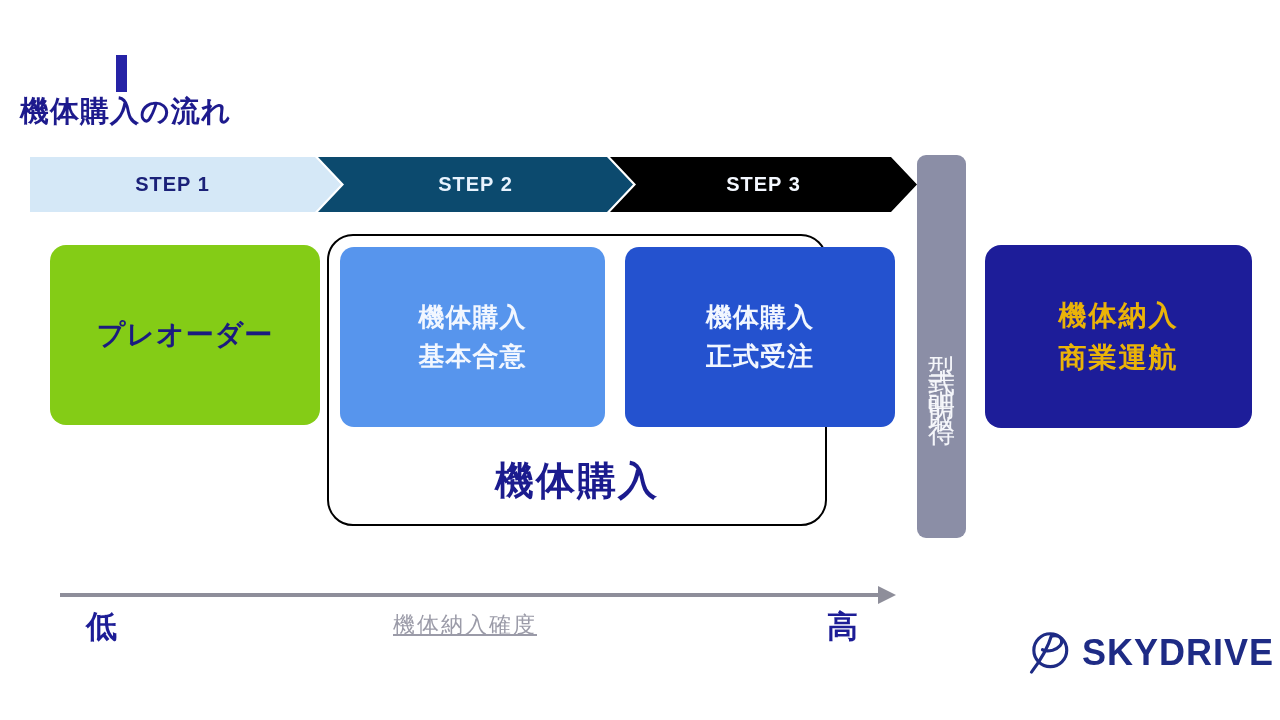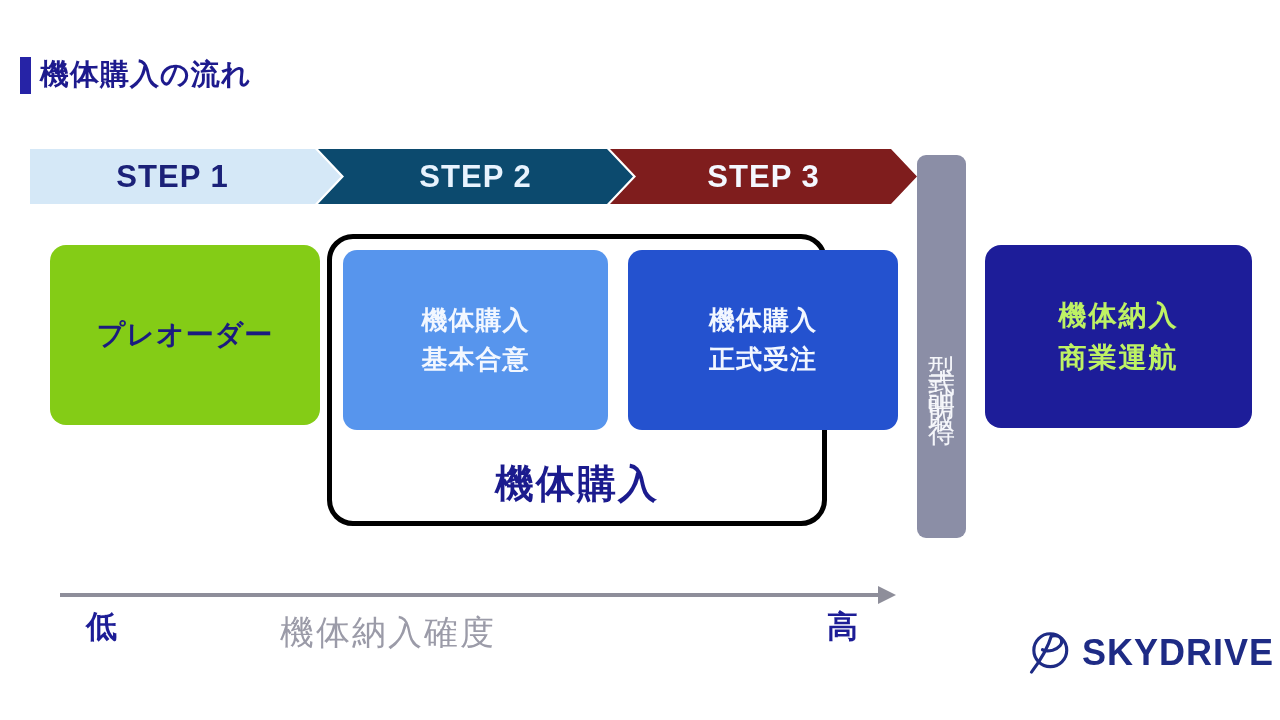--- a/index.html
+++ b/index.html
@@ -1,61 +1,61 @@
 <!DOCTYPE html>
 <html><head>
 <meta charset="utf-8">
 <style>
   html,body{margin:0;padding:0;background:#ffffff;}
   .canvas{
     position:relative;width:1280px;height:720px;background:#ffffff;overflow:hidden;
     font-family:"Liberation Sans","DejaVu Sans",sans-serif;
   }
   
-  .title-wrap{position:absolute;left:20px;top:55px;display:flex;align-items:center;}
+  .title-wrap{position:absolute;left:20px;top:55px;display:flex;align-items:center;flex-direction:column;}
   .title-accent{width:11px;height:37px;background:#2623a6;margin-right:9px;}
   .page-title{font-size:29px;font-weight:bold;color:#1d1a8d;letter-spacing:1px;}
   
-  .step{position:absolute;top:149px;height:55px;display:flex;align-items:center;justify-content:center;
-        font-size:31px;font-weight:bold;letter-spacing:1px;}
+  .step{position:absolute;top:157px;height:55px;display:flex;align-items:center;justify-content:center;
+        font-size:20px;font-weight:bold;letter-spacing:1px;}
   .step1{left:30px;width:311px;background:#d5e8f7;color:#1b2178;
          clip-path:polygon(0 0,calc(100% - 26px) 0,100% 50%,calc(100% - 26px) 100%,0 100%);
          padding-right:26px;box-sizing:border-box;}
   .step2{left:318px;width:315px;background:#0c4a6e;color:#e8f3fe;
          clip-path:polygon(0 0,calc(100% - 26px) 0,100% 50%,calc(100% - 26px) 100%,0 100%,26px 50%);}
-  .step3{left:610px;width:307px;background:#7f1d1d;color:#f4f8ff;
+  .step3{left:610px;width:307px;background:#000000;color:#f4f8ff;
          clip-path:polygon(0 0,calc(100% - 26px) 0,100% 50%,calc(100% - 26px) 100%,0 100%,26px 50%);text-align:center;}
   
   .preorder-box{position:absolute;left:50px;top:245px;width:270px;height:180px;border-radius:16px;
         background:#84cc16;display:flex;align-items:center;justify-content:center;
         font-size:28px;font-weight:bold;color:#1b1b80;letter-spacing:1px;}
   .purchase-group{position:absolute;left:327px;top:234px;width:500px;height:292px;box-sizing:border-box;
-        border:5px solid #000000;border-radius:26px;background:#ffffff;}
+        border:2px solid #000000;border-radius:26px;background:#ffffff;}
   .sub-box{position:absolute;top:11px;height:180px;border-radius:14px;display:flex;align-items:center;
         justify-content:center;text-align:center;font-size:26px;font-weight:bold;line-height:1.5;
         letter-spacing:1px;white-space:pre-line;}
   .sub-box.agree{left:11px;width:265px;background:#5795ed;color:#f2f7ff;}
   .sub-box.order{left:296px;width:270px;background:#2452cf;color:#f2f7ff;}
   .group-label{position:absolute;left:0;right:0;top:218px;text-align:center;
         font-size:39px;font-weight:bold;color:#1b1b8e;letter-spacing:2px;}
   .cert-bar{position:absolute;left:917px;top:155px;width:49px;height:383px;border-radius:9px;
         background:#8b8ea6;display:flex;align-items:center;justify-content:center;box-sizing:border-box;
         padding-top:52px;}
   .cert-text{writing-mode:vertical-rl;text-orientation:upright;font-size:27px;color:#f5f6fa;
         letter-spacing:13px;font-weight:normal;}
   .delivery-box{position:absolute;left:985px;top:245px;width:267px;height:183px;border-radius:16px;
         background:#1d1d99;display:flex;align-items:center;justify-content:center;text-align:center;
-        font-size:28px;font-weight:bold;color:#bef264;line-height:1.5;letter-spacing:2px;white-space:pre-line;}
+        font-size:28px;font-weight:bold;color:#eab308;line-height:1.5;letter-spacing:2px;white-space:pre-line;}
   
   .axis-line{position:absolute;left:60px;top:593px;width:818px;height:4px;background:#8e8e9a;}
   .axis-head{position:absolute;left:878px;top:586px;width:0;height:0;
         border-left:18px solid #8e8e9a;border-top:9px solid transparent;border-bottom:9px solid transparent;}
   .axis-low{position:absolute;left:86px;top:606px;font-size:31px;font-weight:bold;color:#1d1d96;}
-  .axis-label{position:absolute;left:280px;top:610px;width:370px;
-        font-size:34px;color:#9b9ba8;letter-spacing:2px;}
+  .axis-label{position:absolute;left:280px;top:610px;width:370px;text-align:center;
+        font-size:22px;color:#9b9ba8;letter-spacing:2px;text-decoration:underline;}
   .axis-high{position:absolute;left:827px;top:606px;font-size:31px;font-weight:bold;color:#1d1d96;}
   
   .logo{position:absolute;left:1026px;top:629px;display:flex;align-items:center;}
   .logo-mark{width:47px;height:47px;margin-right:9px;}
   .logo-text{font-size:36px;font-weight:bold;color:#1e2b85;letter-spacing:1px;}
 </style>
 </head>
 <body>
 
 <div class="canvas">

